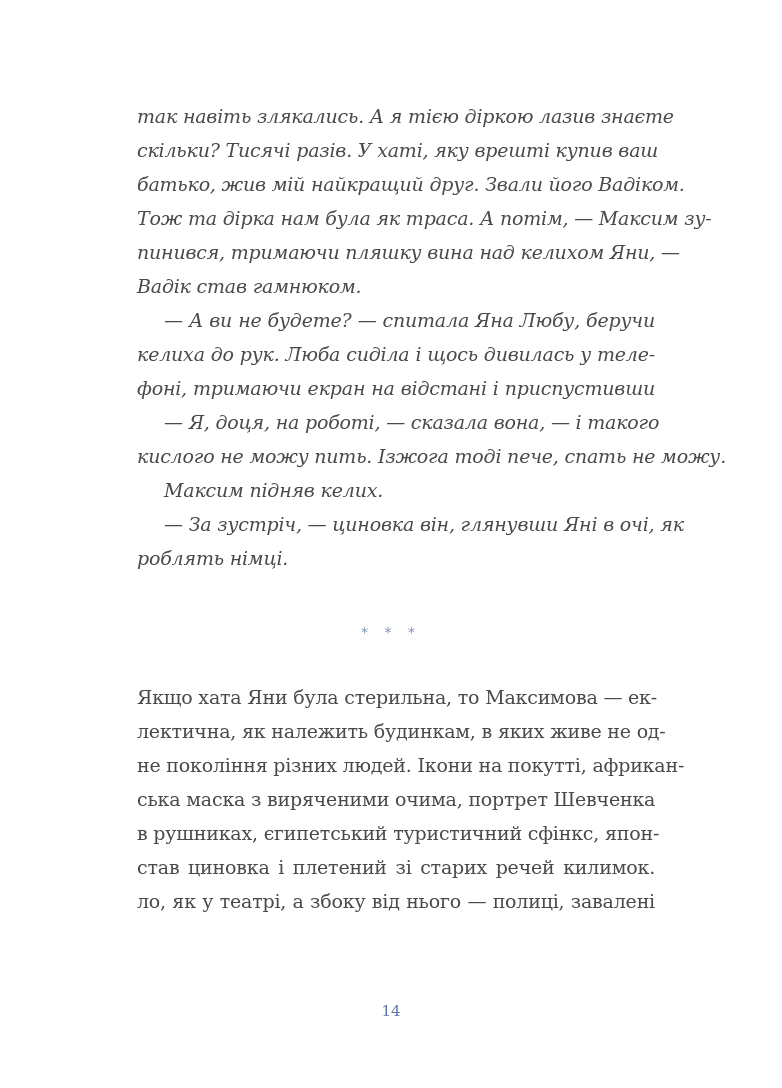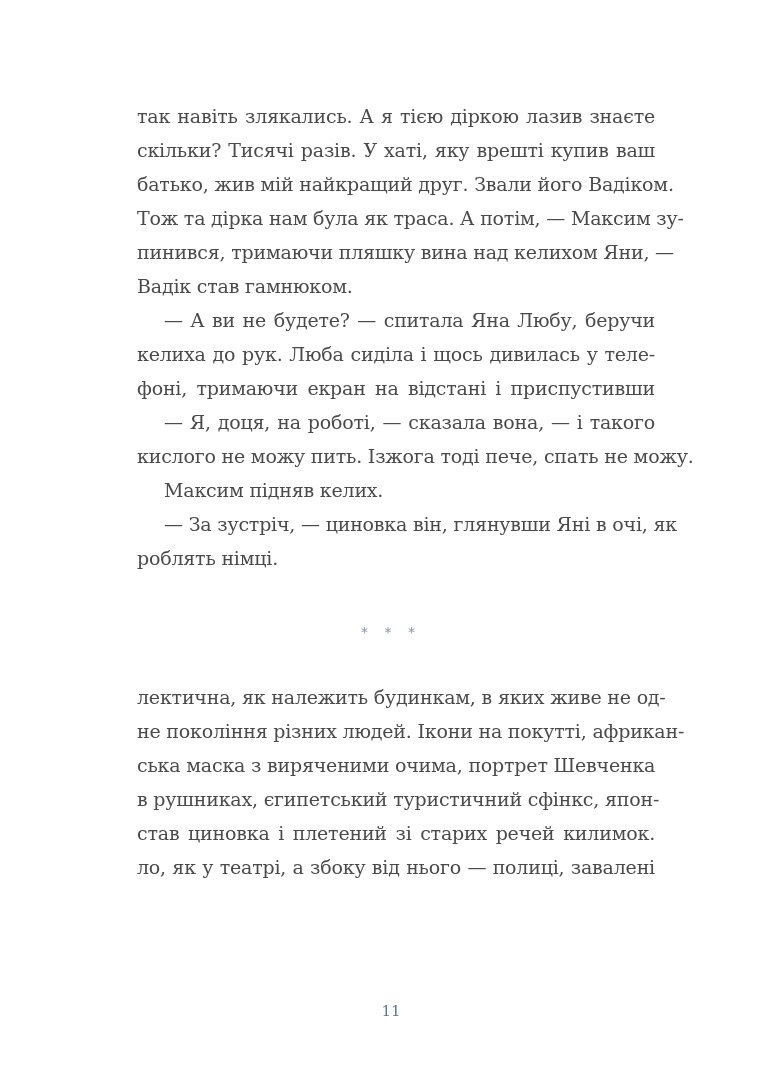--- a/index.html
+++ b/index.html
@@ -35,21 +35,21 @@
       text-align: justify;
       text-align-last: justify;
       letter-spacing: -0.2px;
     }
     .line.last {
       text-align-last: left;
     }
     .line.indent {
       padding-left: 27px;
     }
-    #block1 { top: 99px; }
+    #block1 { top: 99px; font-style: italic; }
     #block2 { top: 680px; }
     .separator {
       position: absolute;
       left: 0;
       width: 782px;
       top: 624px;
       text-align: center;
       font-family: "DejaVu Sans", sans-serif;
       font-size: 14px;
       letter-spacing: 6px;
@@ -81,21 +81,22 @@
       <span class="line">келиха до рук. Люба сиділа і щось дивилась у теле-</span>
       <span class="line">фоні, тримаючи екран на відстані і приспустивши</span>
       <span class="line indent">— Я, доця, на роботі, — сказала вона, — і такого</span>
       <span class="line last">кислого не можу пить. Ізжога тоді пече, спать не можу.</span>
       <span class="line indent last">Максим підняв келих.</span>
       <span class="line indent">— За зустріч, — циновка він, глянувши Яні в очі, як</span>
       <span class="line last">роблять німці.</span>
     </div>
   <div class="separator">* * *</div>
   <div class="text-block" id="block2">
+      <span class="line">Якщо хата Яни була стерильна, то Максимова — ек-</span>
       <span class="line">лектична, як належить будинкам, в яких живе не од-</span>
       <span class="line">не покоління різних людей. Ікони на покутті, африкан-</span>
       <span class="line">ська маска з виряченими очима, портрет Шевченка</span>
       <span class="line">в рушниках, єгипетський туристичний сфінкс, япон-</span>
       <span class="line">став циновка і плетений зі старих речей килимок.</span>
       <span class="line">ло, як у театрі, а збоку від нього — полиці, завалені</span>
     </div>
-  <div class="page-number">11</div>
+  <div class="page-number">14</div>
 </div>
 
 </body></html>

